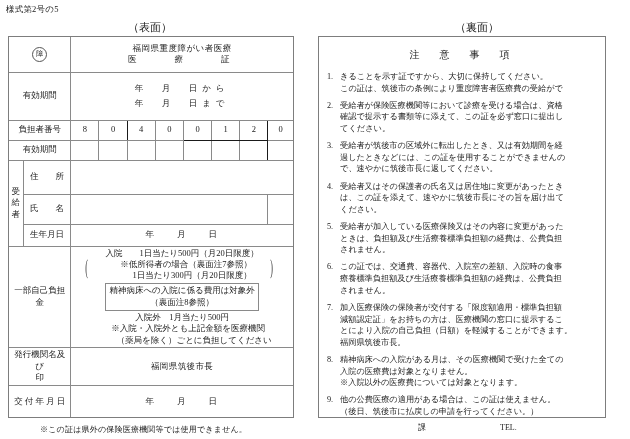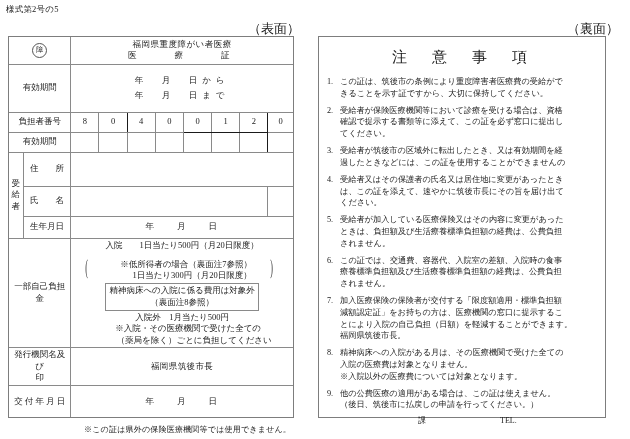--- a/index.html
+++ b/index.html
@@ -24,25 +24,25 @@
   
   .form-number {
     position: absolute;
     left: 6px;
     top: 4px;
     font-size: 8.5px;
     letter-spacing: 0.2px;
   }
   .side-caption {
     position: absolute;
-    font-size: 13px;
-    text-align: right;
+    font-size: 11px;
+    text-align: center;
   }
   .caption-front { left: 0; top: 20px; width: 300px; }
-  .caption-back  { left: 319px; top: 20px; width: 300px; }
+  .caption-back  { left: 327px; top: 20px; width: 300px; }
 
   .card {
     position: absolute;
     box-sizing: border-box;
     border: 1px solid #7d7d7d;
   }
   .card-front {
     left: 8px;
     top: 36px;
     width: 286px;
@@ -118,21 +118,21 @@
     font-size: 8px;
     text-align: left;
     line-height: 1.45;
     padding: 2px 2px 2px 6px;
   }
   .burden-box .ln { white-space: nowrap; }
   .paren-wrap {
     display: block;
     position: relative;
     padding: 0 14px;
-    margin: 8px 0 0 8px;
+    margin: 0 0 0 8px;
   }
   .paren-wrap::before,
   .paren-wrap::after {
     position: absolute;
     top: 50%;
     transform: translateY(-50%) scaleY(2.6);
     font-size: 8px;
     color: #333;
   }
   .paren-wrap::before { content: "("; left: 4px; }
@@ -147,27 +147,26 @@
   .indent1 { padding-left: 12px; text-align: center; }
   .indent2 { padding-left: 24px; }
 
   .issuer { font-size: 8.5px; letter-spacing: 0.4px; }
   .footnote {
     position: absolute;
     left: 40px;
     top: 424px;
     font-size: 8px;
     letter-spacing: 0.2px;
-    margin-left: 44px;
   }
 
   
   .notes-title {
     text-align: center;
-    font-size: 15px;
+    font-size: 10px;
     letter-spacing: 5px;
     margin: 11px 0 9px 0;
   }
   ol.notes {
     list-style: none;
     margin: 0;
     padding: 0 9px 0 8px;
   }
   ol.notes > li {
     position: relative;
@@ -286,21 +285,21 @@
           <div class="ln">入院　　1日当たり500円（月20日限度）</div>
           <div class="paren-wrap">
             <div class="ln">※低所得者の場合（裏面注7参照）</div>
             <div class="ln indent1">1日当たり300円（月20日限度）</div>
           </div>
           <div class="inner-box">
             <div class="ln">精神病床への入院に係る費用は対象外</div>
             <div class="ln">（裏面注8参照）</div>
           </div>
           <div class="ln">入院外　1月当たり500円</div>
-          <div class="ln indent1">※入院・その医療機関で受けた全ての</div>
+          <div class="ln indent1">※入院・入院外とも上記金額を医療機関</div>
           <div class="ln indent2">（薬局を除く）ごとに負担してください</div>
         </td>
       </tr>
 
       <tr style="height:32px">
         <td colspan="2" class="no-left">
           <div>発行機関名及び</div>
           <div>印</div>
         </td>
         <td colspan="8" class="issuer no-right">福岡県筑後市長</td>
@@ -315,35 +314,36 @@
   </div>
 
   <div class="footnote">※この証は県外の保険医療機関等では使用できません。</div>
 
   <div class="card card-back">
     <div class="notes-title">注　意　事　項</div>
     <ol class="notes">
 
       <li>
         <span class="idx">1.</span>
+        <span class="sub">きることを示す証ですから、大切に保持してください。</span>
         <span class="sub">この証は、筑後市の条例により重度障害者医療費の受給がで</span>
-        <span class="sub">きることを示す証ですから、大切に保持してください。</span>
       </li>
 
       <li>
         <span class="idx">2.</span>
         <span class="sub">受給者が保険医療機関等において診療を受ける場合は、資格</span>
         <span class="sub">確認で提示する書類等に添えて、この証を必ず窓口に提出し</span>
         <span class="sub">てください。</span>
       </li>
 
       <li>
         <span class="idx">3.</span>
         <span class="sub">受給者が筑後市の区域外に転出したとき、又は有効期間を経</span>
         <span class="sub">過したときなどには、この証を使用することができませんの</span>
+        <span class="sub">で、速やかに筑後市長に返してください。</span>
       </li>
 
       <li>
         <span class="idx">4.</span>
         <span class="sub">受給者又はその保護者の氏名又は居住地に変更があったとき</span>
         <span class="sub">は、この証を添えて、速やかに筑後市長にその旨を届け出て</span>
         <span class="sub">ください。</span>
       </li>
 
       <li>

